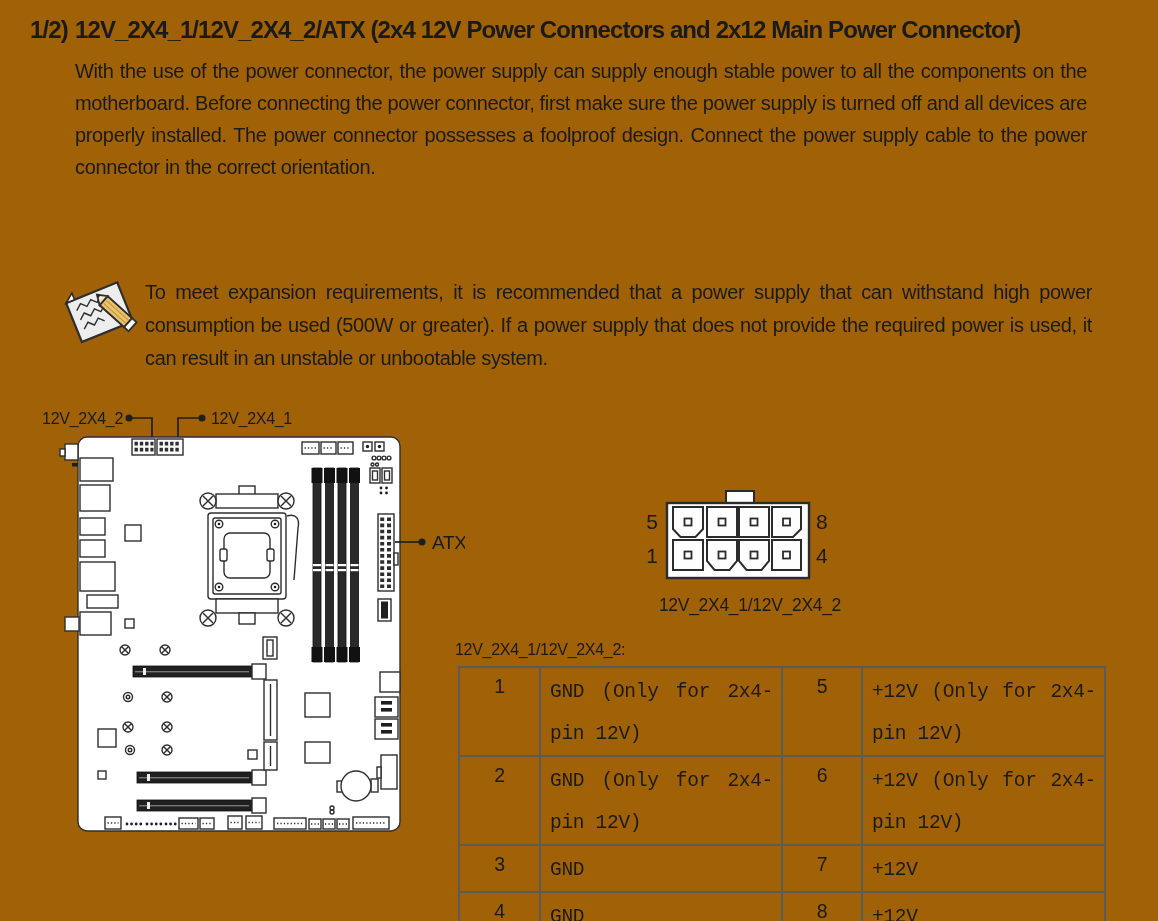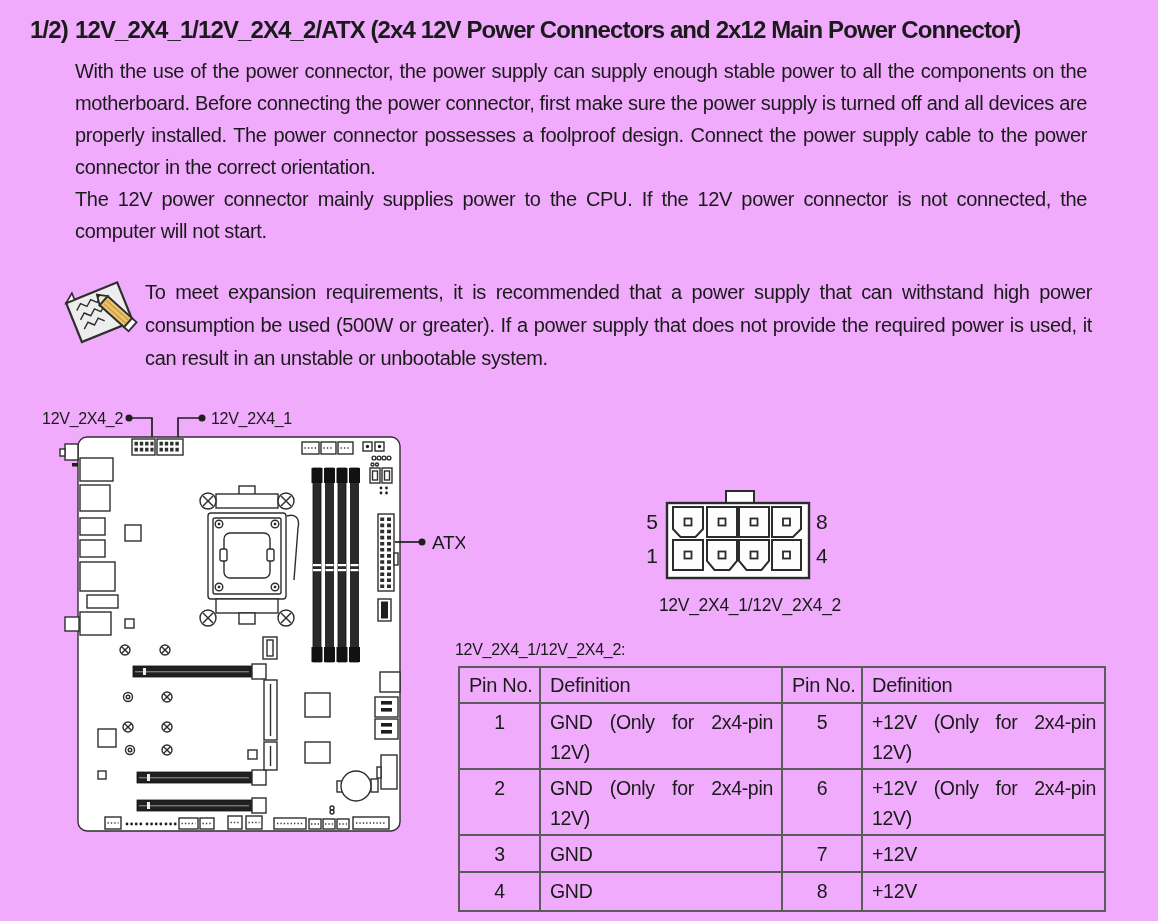--- a/index.html
+++ b/index.html
@@ -1,17 +1,17 @@
 <!DOCTYPE html>
 <html><head>
 <meta charset="utf-8">
 <style>
   html,body { margin:0; padding:0; background:#fff; }
   .page {
-    position:relative; width:1158px; height:921px; background:#f0abfc;
+    position:relative; width:1158px; height:921px; background:#a16207;
     font-family:"Liberation Sans", sans-serif; color:#1a1a1a; overflow:hidden;
   }
   .title {
     position:absolute; left:30px; top:16px; display:flex;
     font-weight:bold; font-size:24px; letter-spacing:-0.9px; white-space:nowrap;
   }
   .title-prefix { display:inline-block; width:45px; }
   .para {
     position:absolute; left:75px; width:1012px; margin:0;
     font-size:20px; line-height:32px; letter-spacing:-0.35px;
@@ -34,21 +34,21 @@
     position:absolute; left:458px; top:666px; width:646px;
     border-collapse:collapse; table-layout:fixed;
     font-size:19.5px; letter-spacing:-0.3px;
   }
   table.pins th, table.pins td { border:2px solid #5b5b5b; }
   table.pins th {
     font-weight:normal; text-align:left; padding:0 0 0 9px; height:34px;
     font-size:20px;
   }
   td.pin { text-align:center; vertical-align:top; padding-top:4px; line-height:29px; }
-  td.def { text-align:justify; vertical-align:top; padding:3px 8px 0 9px; line-height:30px; }
+  td.def { text-align:justify; vertical-align:top; padding:3px 8px 0 9px; line-height:42px;font-family:Liberation Mono, monospace; }
   tr.r1 td, tr.r2 td { height:59px; }
   tr.r3 td { height:30px; }
   tr.r4 td { height:32px; }
   
   svg text { font-family:"Liberation Sans", sans-serif; fill:#1a1a1a; }
   .lbl { font-size:16px; letter-spacing:-0.3px; }
   .atx-lbl { font-size:19px; letter-spacing:-0.3px; }
   .ln { stroke:#2e2e2e; fill:none; stroke-width:1.4; }
   .fw { fill:#ffffff; }
   .fd { fill:#1f1f1f; stroke:none; }
@@ -64,21 +64,20 @@
 <body>
 
 <div class="page">
 
   <div class="title">
     <span class="title-prefix">1/2)</span>
     <span class="title-main">12V_2X4_1/12V_2X4_2/ATX (2x4 12V Power Connectors and 2x12 Main Power Connector)</span>
   </div>
 
   <p class="para p1">With the use of the power connector, the power supply can supply enough stable power to all the components on the motherboard. Before connecting the power connector, first make sure the power supply is turned off and all devices are properly installed. The power connector possesses a foolproof design. Connect the power supply cable to the power connector in the correct orientation.</p>
-  <p class="para p2">The 12V power connector mainly supplies power to the CPU. If the 12V power connector is not connected, the computer will not start.</p>
 
   <svg class="note-icon" width="90" height="90" viewBox="0 0 90 90">
     <g transform="rotate(-22 44 46)">
       <rect x="16" y="25" width="55" height="42" fill="#ededee" stroke="#2e2e2e" stroke-width="2.2"></rect>
       <path d="M16,25 l9,-7 l0,7 z" fill="#ffffff" stroke="#2e2e2e" stroke-width="1.6"></path>
       <path d="M23,36 l6,-5 l5,5 l6,-5 l5,5 l6,-5" class="ln" stroke-width="1.7"></path>
       <path d="M23,46 l6,-5 l5,5 l6,-5 l5,5 l6,-5" class="ln" stroke-width="1.7"></path>
       <path d="M23,56 l6,-5 l5,5 l6,-5 l5,5" class="ln" stroke-width="1.7"></path>
     </g>
     <g transform="rotate(42 58 44)">
@@ -361,26 +360,20 @@
 
   <div class="table-title">12V_2X4_1/12V_2X4_2:</div>
   <table class="pins">
     <colgroup>
         <col style="width:81px">
         <col style="width:242px">
         <col style="width:80px">
         <col style="width:243px">
       </colgroup>
     <tbody>
-        <tr>
-      <th>Pin No.</th>
-      <th>Definition</th>
-      <th>Pin No.</th>
-      <th>Definition</th>
-    </tr>
     <tr class="r1">
       <td class="pin">1</td>
       <td class="def">GND (Only for 2x4-pin 12V)</td>
       <td class="pin">5</td>
       <td class="def">+12V (Only for 2x4-pin 12V)</td>
     </tr>
     <tr class="r2">
       <td class="pin">2</td>
       <td class="def">GND (Only for 2x4-pin 12V)</td>
       <td class="pin">6</td>

